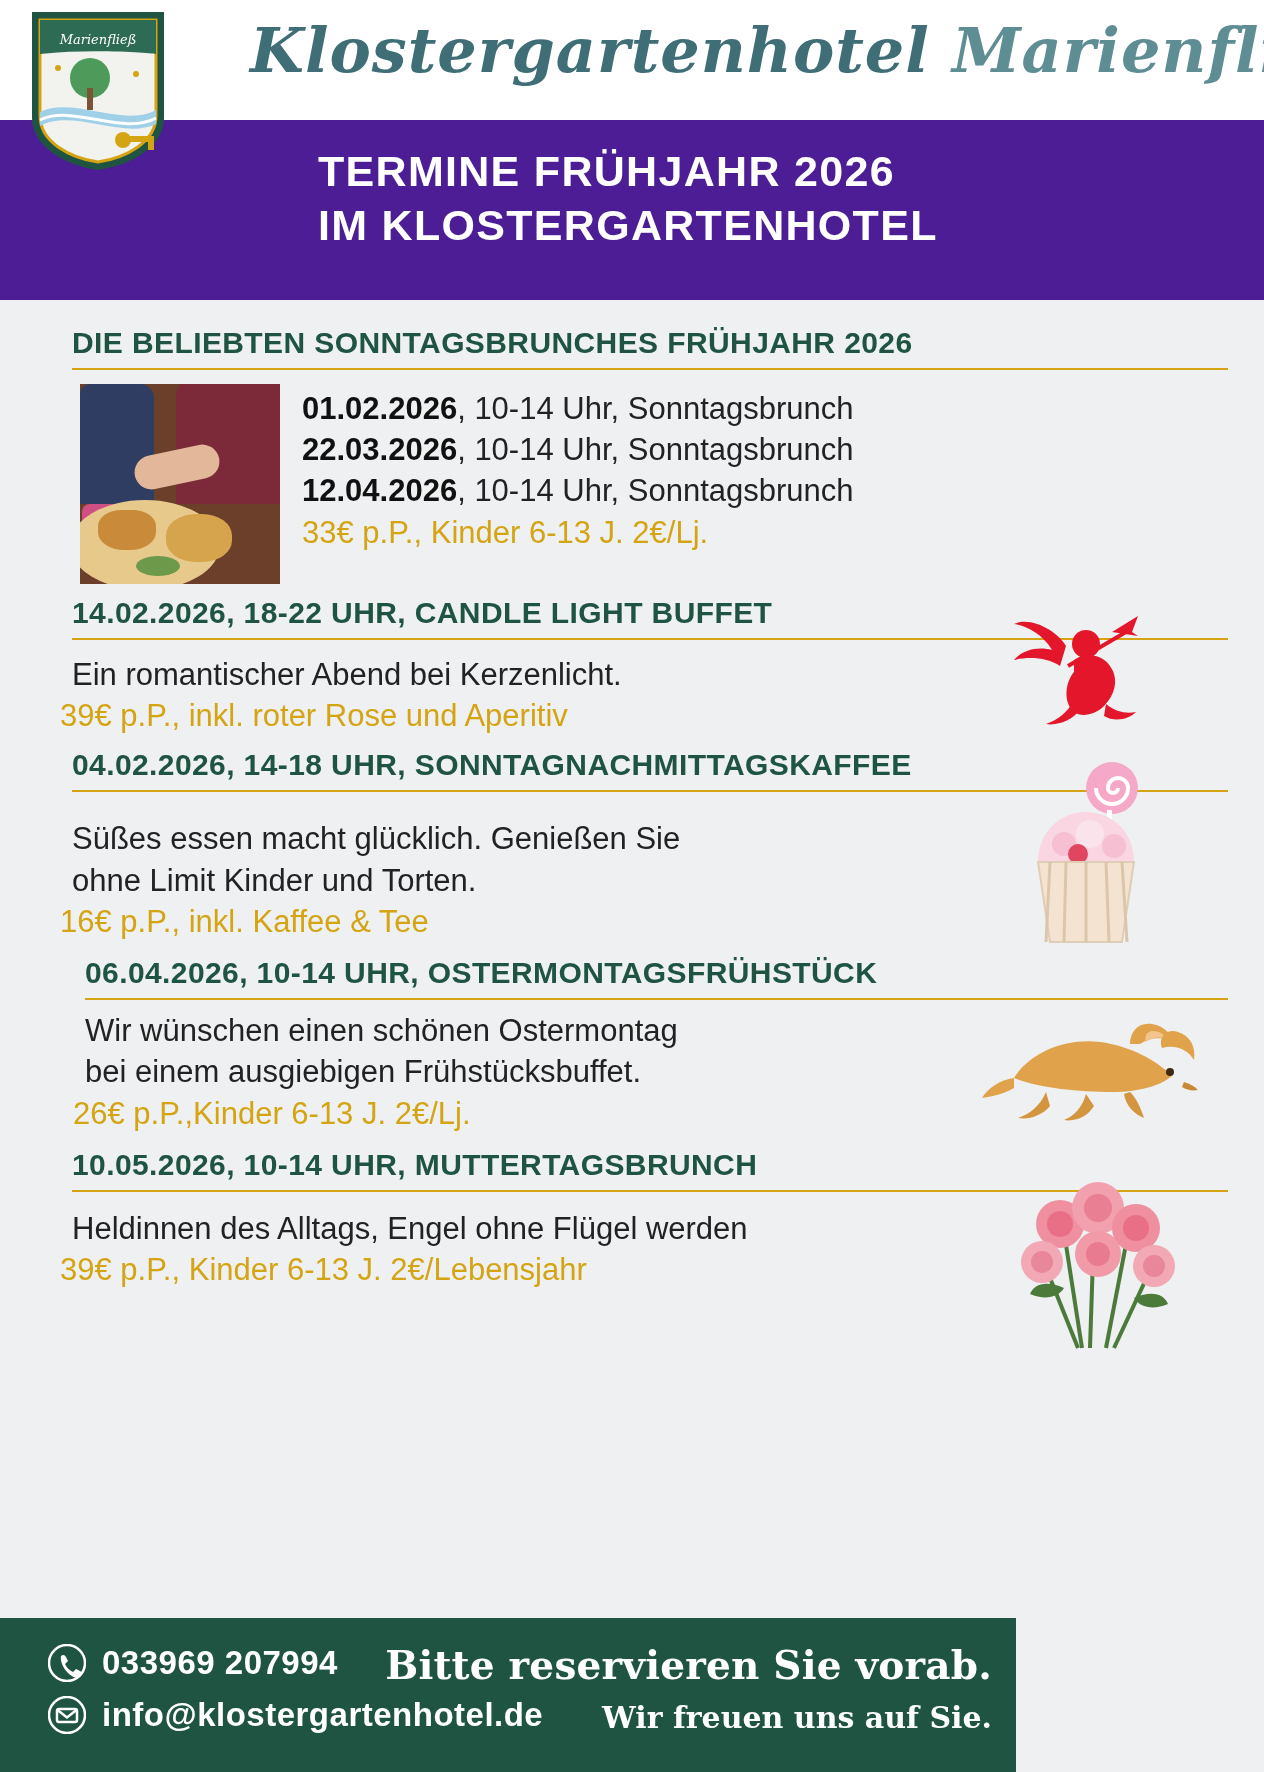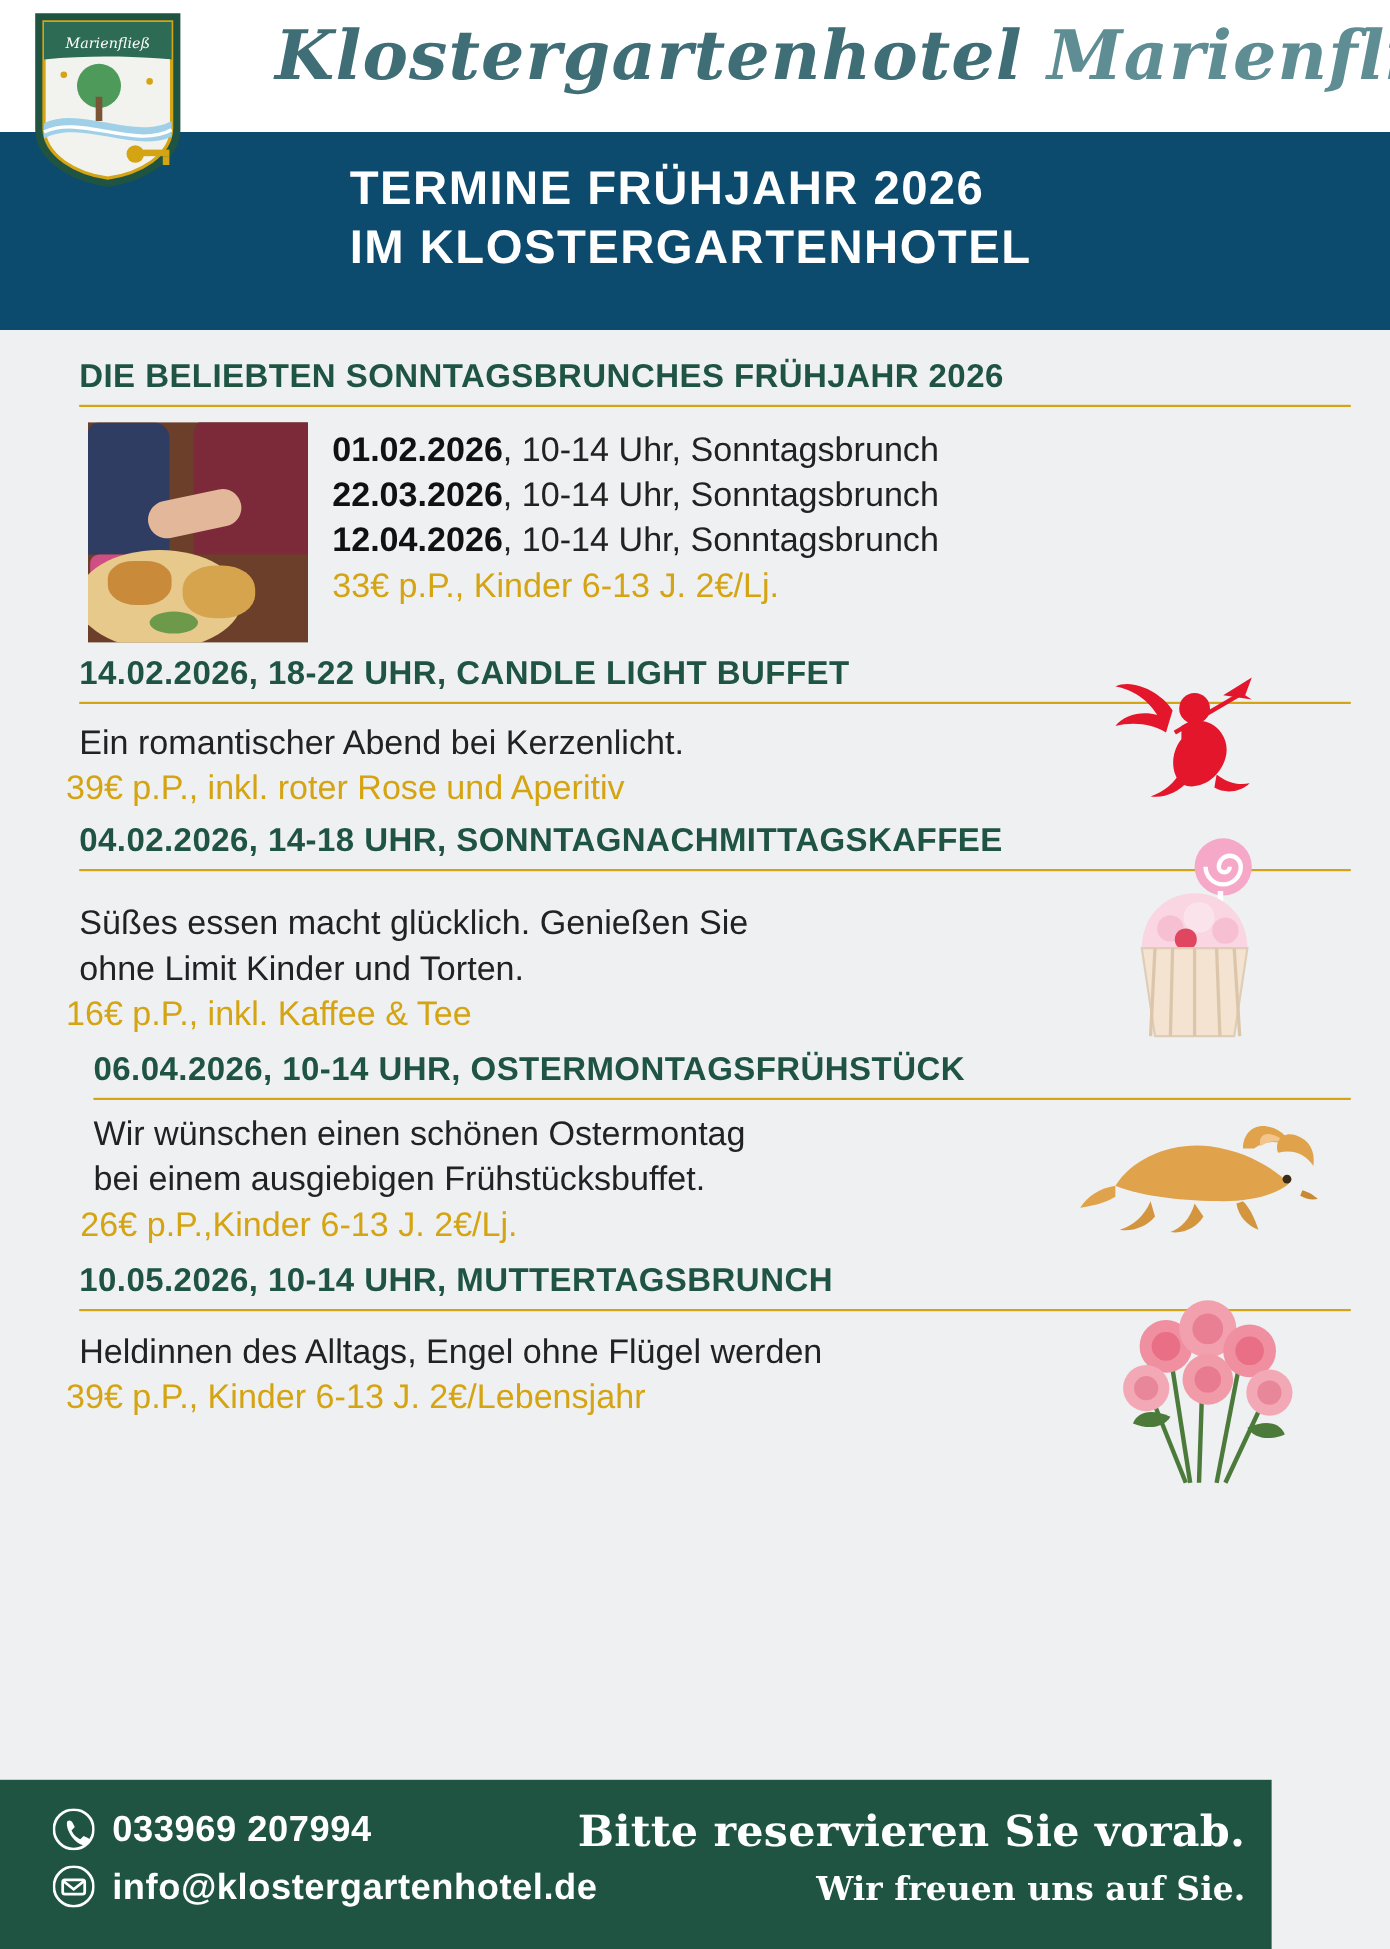--- a/index.html
+++ b/index.html
@@ -43,21 +43,21 @@
     position: absolute;
     left: 28px;
     top: 8px;
     width: 140px;
     height: 165px;
     z-index: 5;
   }
 
   
   .banner {
-    background: #0c4a6e;
+    background: #4c1d95;
     height: 180px;
     position: relative;
   }
   .banner-text {
     position: absolute;
     left: 318px;
     top: 24px;
     color: #ffffff;
     font-weight: bold;
     font-size: 43px;
@@ -214,21 +214,21 @@
   .bunny { top: 30px; right: 60px; width: 230px; height: 140px; }
 
   
   .roses { top: 10px; right: 60px; width: 210px; height: 200px; }
 
   
   .footer {
     position: absolute;
     left: 0;
     bottom: 0;
-    width: 1156px;
+    width: 1016px;
     height: 154px;
     background: #1f5442;
     color: #ffffff;
   }
   .footer-left {
     position: absolute;
     left: 48px;
     top: 26px;
   }
   .contact-line {

